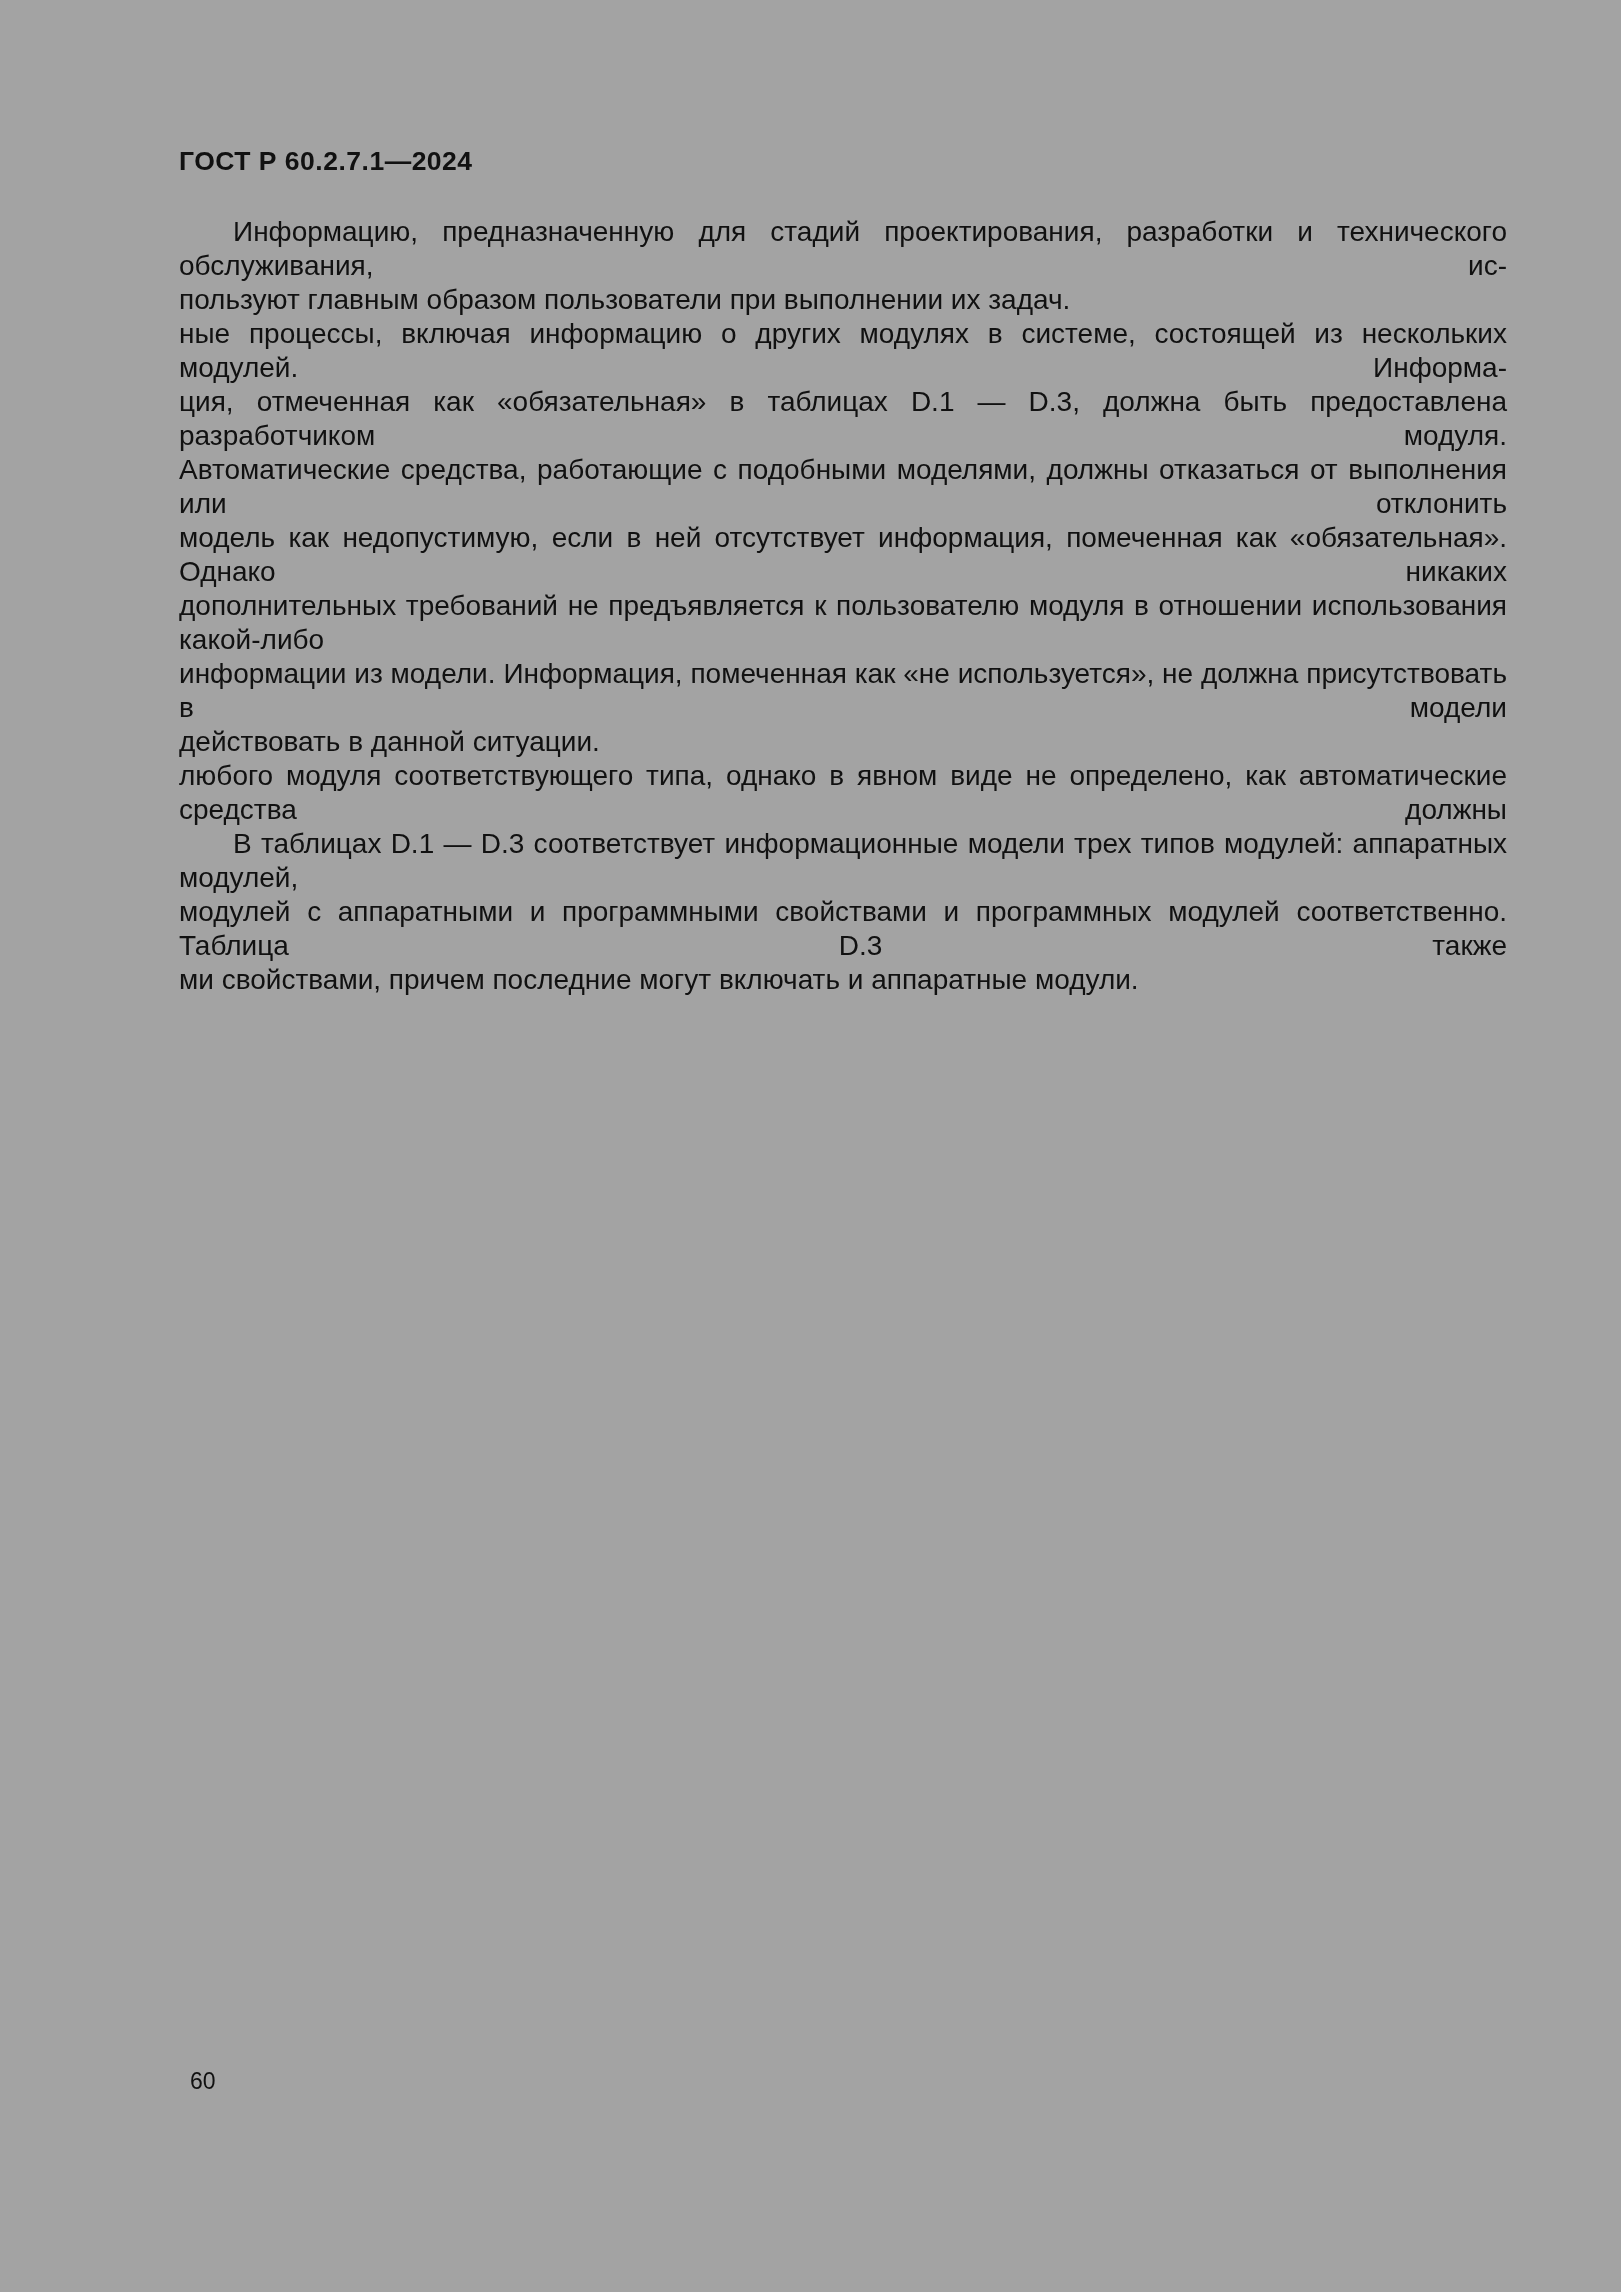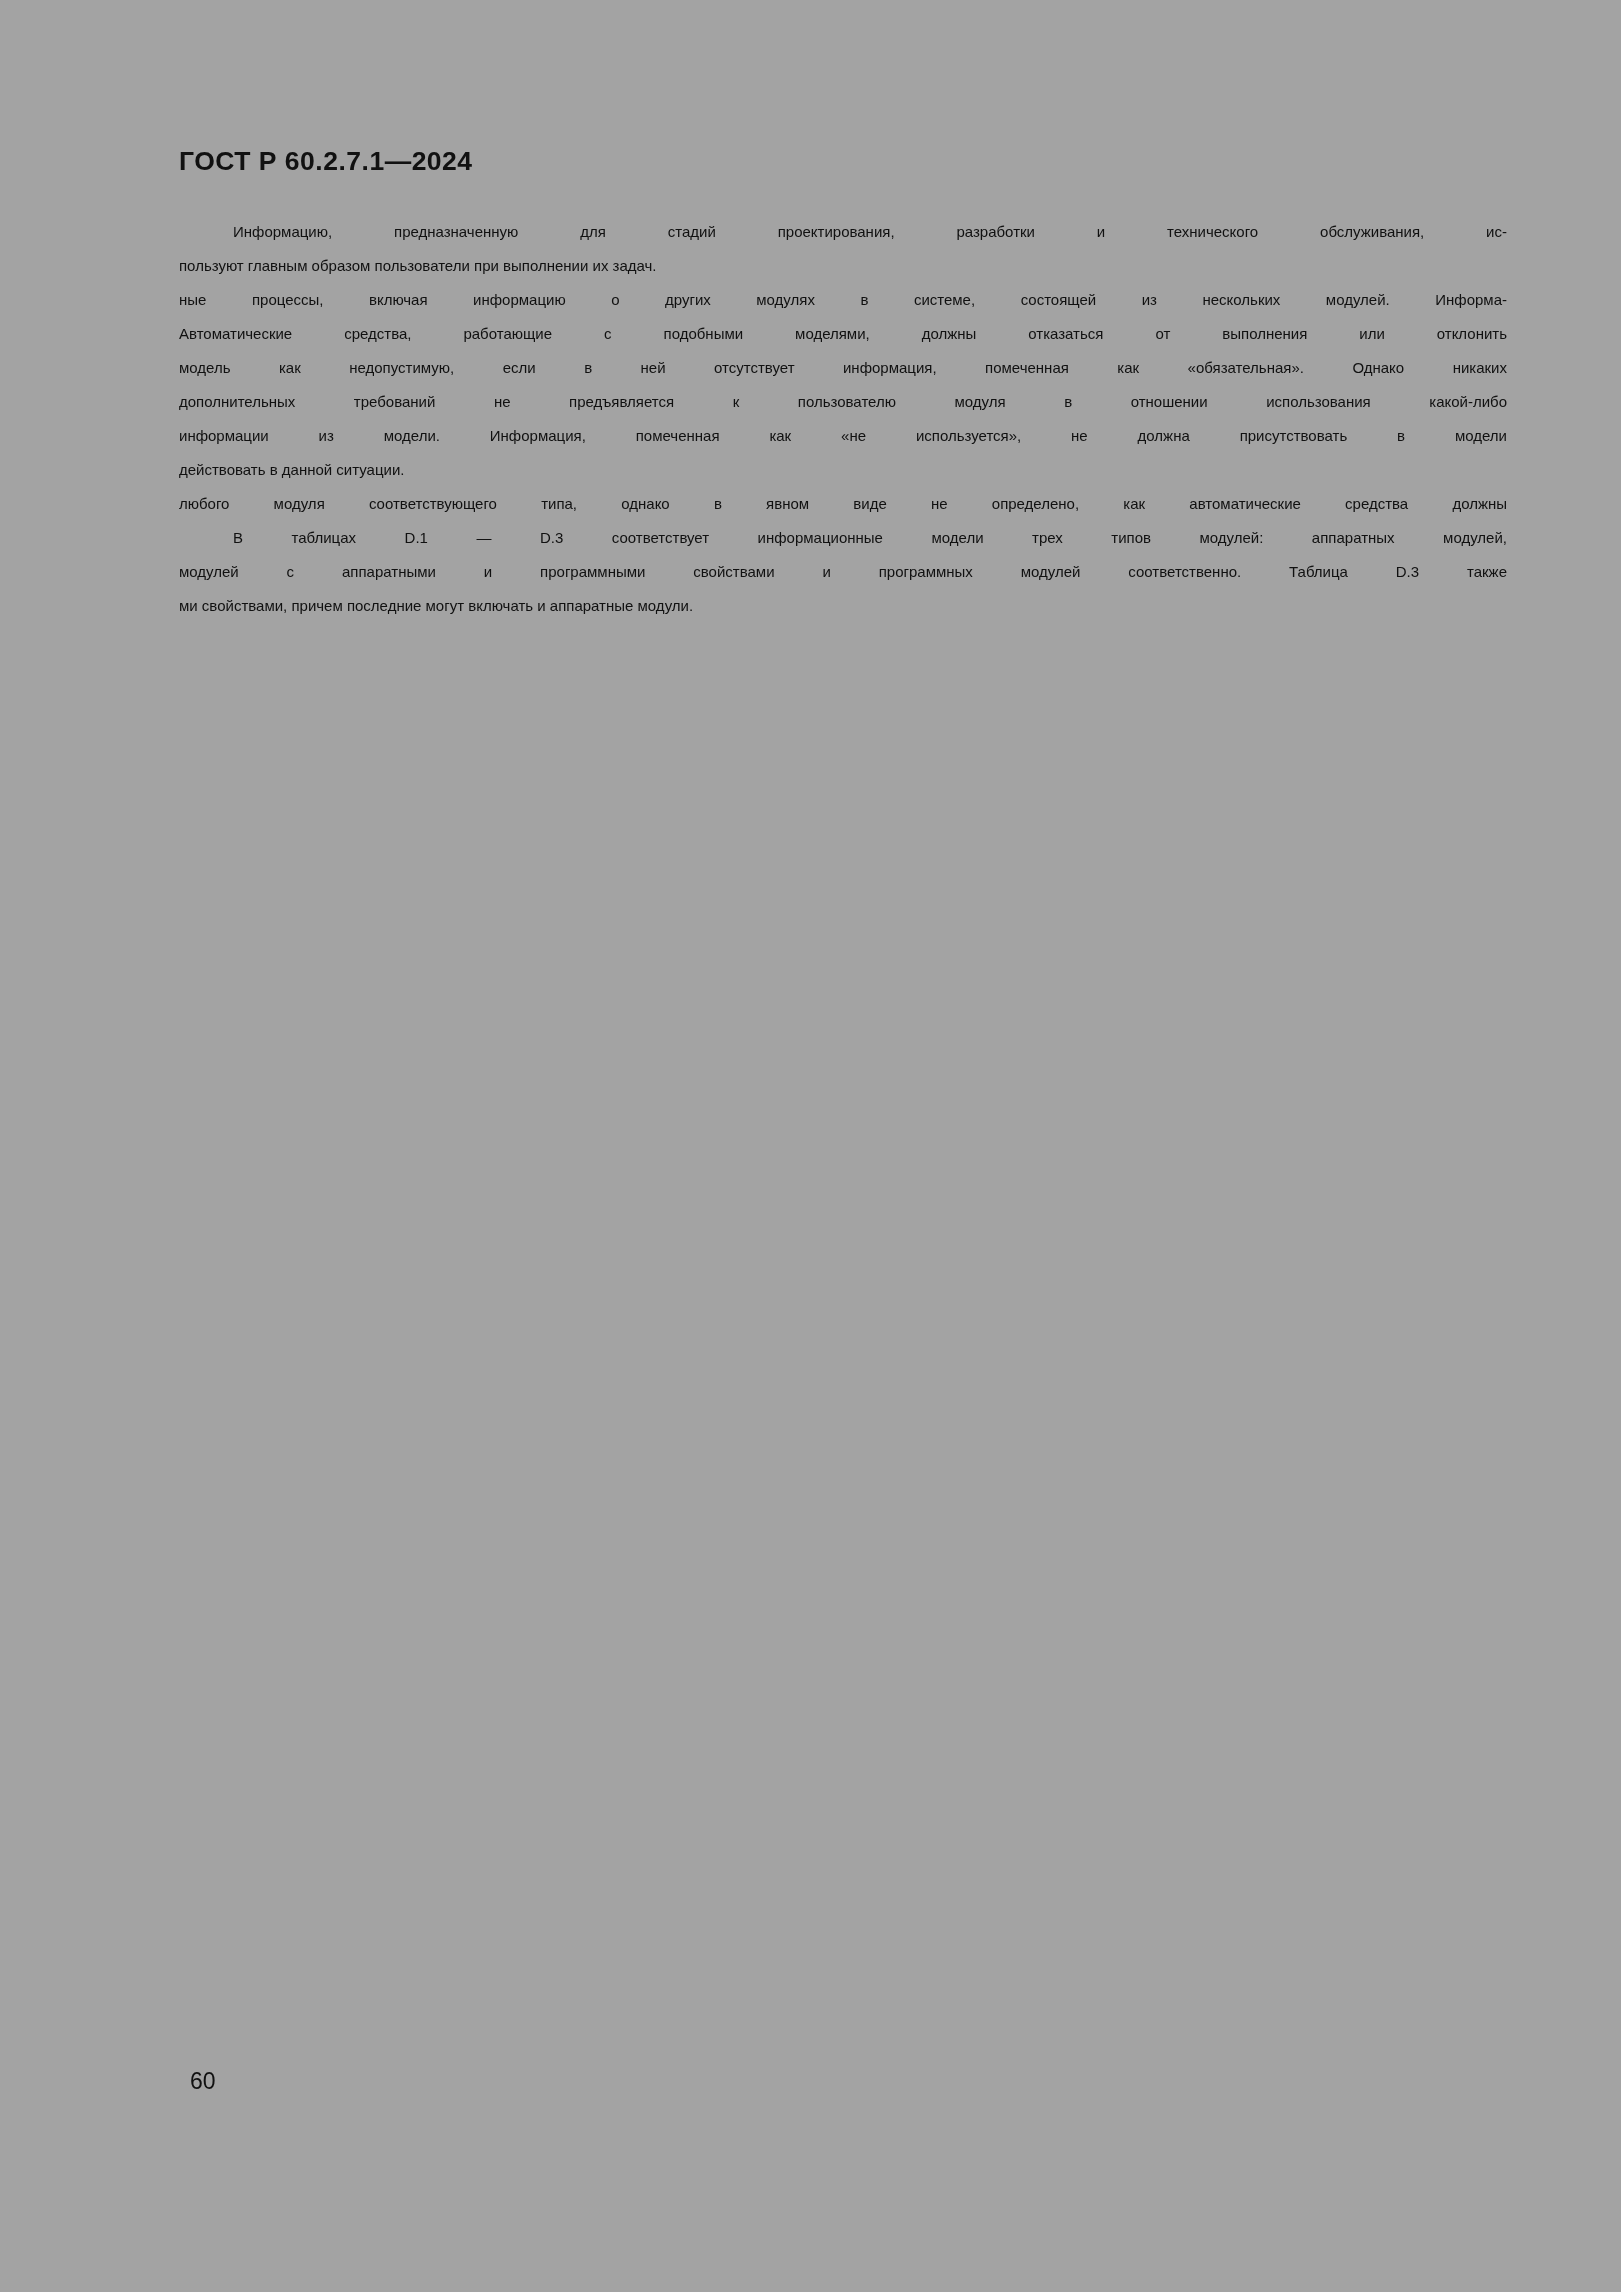--- a/index.html
+++ b/index.html
@@ -23,21 +23,21 @@
     font-size: 26.5px;
     font-weight: bold;
     letter-spacing: 0.5px;
     white-space: nowrap;
   }
   .body-text {
     position: absolute;
     left: 179px;
     top: 215px;
     width: 1328px;
-    font-size: 15px;
+    font-size: 28px;
     line-height: 34px;
   }
   .line {
     text-align: justify;
     text-align-last: justify;
     -moz-text-align-last: justify;
   }
   .line.last {
     text-align-last: left;
     -moz-text-align-last: left;
@@ -55,20 +55,21 @@
 </head>
 <body>
 
 <div class="page">
   <div class="doc-header">ГОСТ Р 60.2.7.1—2024</div>
 
   <div class="body-text">
       <div class="line first">Информацию, предназначенную для стадий проектирования, разработки и технического обслуживания, ис-</div>
       <div class="line last">пользуют главным образом пользователи при выполнении их задач.</div>
       <div class="line">ные процессы, включая информацию о других модулях в системе, состоящей из нескольких модулей. Информа-</div>
+      <div class="line">ция, отмеченная как «обязательная» в таблицах D.1 — D.3, должна быть предоставлена разработчиком модуля.</div>
       <div class="line">Автоматические средства, работающие с подобными моделями, должны отказаться от выполнения или отклонить</div>
       <div class="line">модель как недопустимую, если в ней отсутствует информация, помеченная как «обязательная». Однако никаких</div>
       <div class="line">дополнительных требований не предъявляется к пользователю модуля в отношении использования какой-либо</div>
       <div class="line">информации из модели. Информация, помеченная как «не используется», не должна присутствовать в модели</div>
       <div class="line last">действовать в данной ситуации.</div>
       <div class="line">любого модуля соответствующего типа, однако в явном виде не определено, как автоматические средства должны</div>
       <div class="line first">В таблицах D.1 — D.3 соответствует информационные модели трех типов модулей: аппаратных модулей,</div>
       <div class="line">модулей с аппаратными и программными свойствами и программных модулей соответственно. Таблица D.3 также</div>
       <div class="line last">ми свойствами, причем последние могут включать и аппаратные модули.</div>
     </div>

